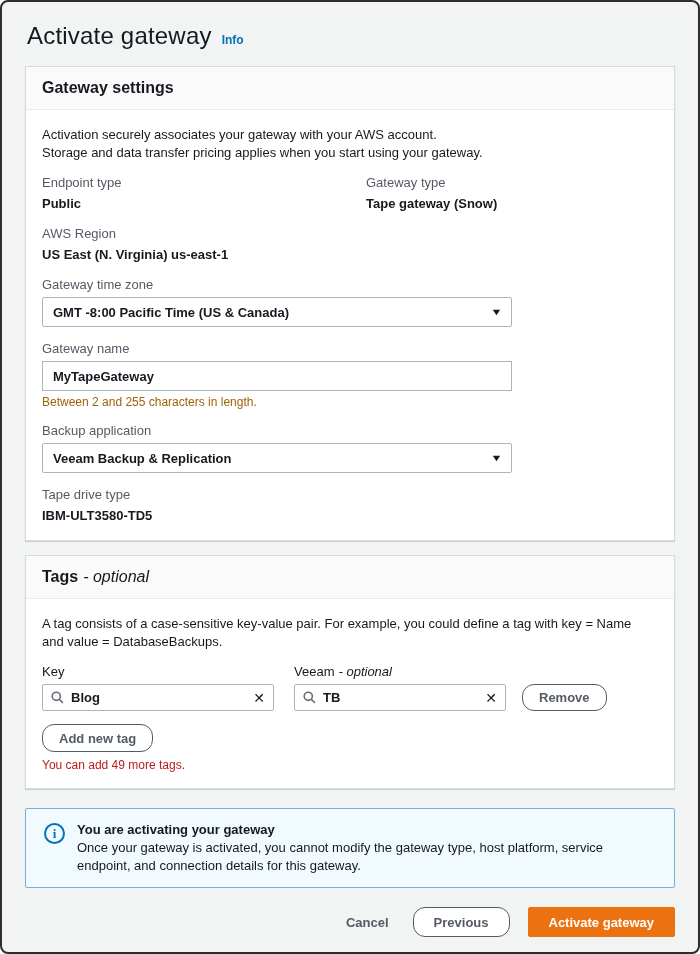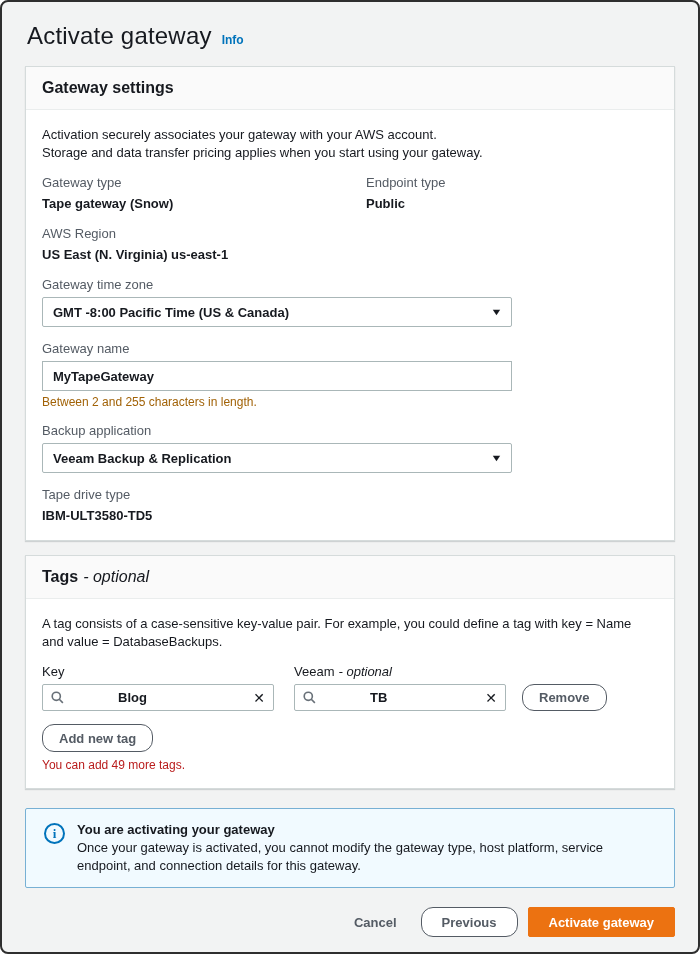--- a/index.html
+++ b/index.html
@@ -59,21 +59,21 @@
 
   
   .tag-row { display:flex; align-items:flex-end; }
   .tag-col-key { width:232px; margin-right:20px; }
   .tag-col-value { width:212px; margin-right:16px; }
   .label-dark { font-size:13px; color:#16191f; margin-bottom:5px; }
   .label-dark .optional-suffix { font-style:italic; margin-left:4px; }
 
   .search-input {
     height:27px; background:#fff; border:1px solid #aab7b8; border-radius:2px;
-    display:flex; align-items:center; padding:10px 8px;gap:47px;
+    display:flex; align-items:center; padding:10px 8px;
   }
   .search-input input {
     border:none; outline:none; flex:1; min-width:0;
     font-size:13px; font-weight:700; color:#16191f;
     font-family:"Liberation Sans","DejaVu Sans",sans-serif;
   }
   .search-icon { display:flex; align-items:center; margin-right:7px; }
   .clear-btn {
     background:none; border:none; cursor:pointer; font-size:14px;
     color:#16191f; padding:0 0 0 6px; line-height:1;
@@ -104,21 +104,21 @@
   }
   .alert-title { font-size:13px; font-weight:700; color:#16191f; line-height:18px; }
   .alert-msg { font-size:13px; color:#16191f; line-height:18px; max-width:560px; }
 
   
   .footer {
     display:flex; align-items:center; justify-content:flex-end;
     margin-top:19px; padding-right:0;
   }
   .cancel-link { font-size:13px; font-weight:700; color:#545b64; cursor:pointer; margin-right:24px; }
-  .previous-btn { height:30px; padding:8px 20px; margin-right:10px; }
+  .previous-btn { height:30px; padding:8px 20px; margin-right:18px; }
   .primary-btn {
     height:30px; padding:0 20px; background:#ec7211; border:1px solid #ec7211;
     border-radius:2px; color:#ffffff; font-size:13px; font-weight:700; cursor:pointer;
     font-family:"Liberation Sans","DejaVu Sans",sans-serif;
   }
 </style>
 </head>
 <body>
 
 <div class="frame">
@@ -135,26 +135,26 @@
       </header>
       <div class="card-body">
 
         <p class="intro">
           <span>Activation securely associates your gateway with your AWS account.</span><br>
           <span>Storage and data transfer pricing applies when you start using your gateway.</span>
         </p>
 
         <div class="two-col">
           <div class="field">
+            <div class="label">Endpoint type</div>
+            <div class="value">Public</div>
+          </div>
+          <div class="field">
             <div class="label">Gateway type</div>
             <div class="value">Tape gateway (Snow)</div>
-          </div>
-          <div class="field">
-            <div class="label">Endpoint type</div>
-            <div class="value">Public</div>
           </div>
         </div>
 
         <div class="field">
           <div class="label">AWS Region</div>
           <div class="value">US East (N. Virginia) us-east-1</div>
         </div>
 
         <div class="field">
           <div class="label">Gateway time zone</div>

